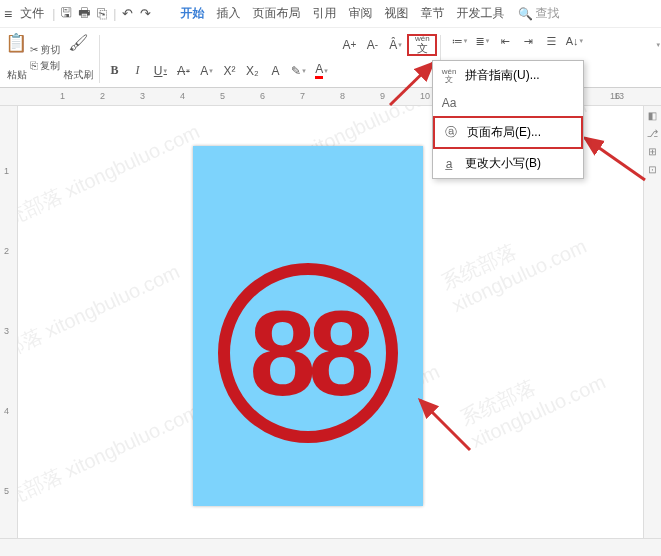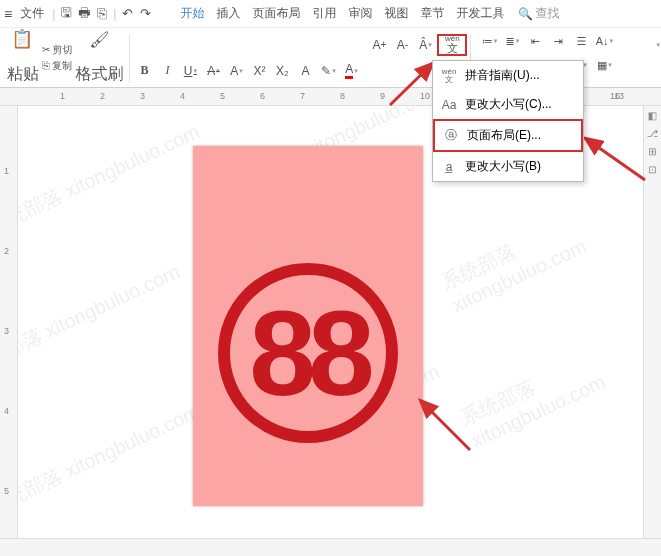--- a/index.html
+++ b/index.html
@@ -1,46 +1,46 @@
 <!DOCTYPE html>
 <html><head>
 <meta charset="utf-8">
 <style>
 *{margin:0;padding:0;box-sizing:border-box;font-family:"Microsoft YaHei",sans-serif}
 body{background:#fff;width:661px;height:556px;overflow:hidden;position:relative}
 .menubar{height:28px;display:flex;align-items:center;padding:0 4px;font-size:12px;color:#555;border-bottom:1px solid #eee}
 .menubar .mi{padding:2px 6px;cursor:pointer}
-.menubar .mi.active{color:#3a7fd6;font-weight:normal}
+.menubar .mi.active{color:#3a7fd6;font-weight:bold}
 .menubar .sep{color:#ccc;margin:0 2px}
 .ham{font-size:14px;margin-right:2px}
 .search{margin-left:8px;color:#999;display:flex;align-items:center;gap:2px}
 .toolbar{height:60px;border-bottom:1px solid #d0d0d0;display:flex;padding:2px 4px;position:relative}
 .tgrp{display:flex;flex-direction:column;justify-content:center;align-items:center;padding:0 3px;font-size:10px;color:#555}
-.tgrp .lab{font-size:16px;margin-top:16px}
+.tgrp .lab{font-size:10px;margin-top:16px}
 .icon{width:18px;height:18px;display:flex;align-items:center;justify-content:center;font-size:13px;color:#555}
 .row{display:flex;align-items:center;gap:2px}
 .vline{width:1px;height:48px;background:#e0e0e0;margin:5px 3px}
 .fontrow{display:flex;align-items:center;gap:1px;font-size:12px;color:#555;height:26px}
 .fbtn{width:22px;height:22px;display:flex;align-items:center;justify-content:center;border:1px solid transparent;cursor:pointer}
 .bold{font-weight:bold;font-family:serif}
 .ital{font-style:italic;font-family:serif}
 .und{text-decoration:underline;font-family:serif}
 .strike{text-decoration:line-through;font-family:serif}
 .dd{font-size:7px;margin-left:1px;color:#999}
 .highlighted{border:2px solid #d03030 !important}
 .dropdown{position:absolute;left:432px;top:60px;width:152px;background:#fff;border:1px solid #bbb;box-shadow:2px 2px 6px rgba(0,0,0,0.2);z-index:50;font-size:12px}
 .dropdown .ditem{padding:6px 8px;display:flex;align-items:center;gap:8px;cursor:pointer}
 .dropdown .ditem.hl{border:2px solid #d03030}
 .dicon{width:16px;text-align:center;color:#666;font-size:12px}
 .ruler{height:18px;background:#f5f5f5;border-bottom:1px solid #ddd;position:relative;font-size:9px;color:#888}
 .ruler .tick{position:absolute;top:3px}
 .vruler{position:absolute;left:0;top:106px;width:18px;bottom:18px;background:#f5f5f5;border-right:1px solid #ddd;font-size:9px;color:#888}
 .vruler .vt{position:absolute;left:4px}
 .canvas{position:absolute;left:18px;top:106px;right:18px;bottom:18px;background:#fff;overflow:hidden}
-.page{position:absolute;left:175px;top:40px;width:230px;height:360px;background:#fca5a5;box-shadow:0 0 3px rgba(0,0,0,0.3)}
+.page{position:absolute;left:175px;top:40px;width:230px;height:360px;background:#7dd3fc;box-shadow:0 0 3px rgba(0,0,0,0.3)}
 .circ88{position:absolute;left:50%;top:50%;transform:translate(-50%,-35%);width:180px;height:180px;border:12px solid #c71920;border-radius:50%;display:flex;align-items:center;justify-content:center}
 .c88{font-size:120px;font-weight:bold;color:#c71920;font-family:Arial;letter-spacing:-8px;line-height:1}
 .wm{position:absolute;color:rgba(150,150,150,0.15);font-size:20px;transform:rotate(-25deg);pointer-events:none}
 .arrow{position:absolute;pointer-events:none}
 .sidebar{position:absolute;right:0;top:106px;width:18px;bottom:18px;background:#f5f5f5;border-left:1px solid #ddd}
 .sidebar .sb{width:14px;height:14px;margin:4px auto;font-size:10px;color:#888;text-align:center}
 .statusbar{position:absolute;bottom:0;left:0;right:0;height:18px;background:#f5f5f5;border-top:1px solid #ddd}
 .rightfmt{display:flex;flex-direction:column;gap:2px;margin-left:4px}
 .listicons{display:flex;gap:1px}
 .li{width:22px;height:22px;display:flex;align-items:center;justify-content:center;font-size:11px;color:#555}
@@ -158,21 +158,20 @@
   </div>
 </div>
 
 <div class="dropdown">
   <div class="ditem">
     <span class="dicon" style="font-size:8px;line-height:1"><span>wén</span><br>文</span>
     <span>拼音指南(U)...</span>
   </div>
   <div class="ditem">
     <span class="dicon">Aa</span>
-    <span>更改大小写(C)...</span>
   </div>
   <div class="ditem hl">
     <span class="dicon">ⓐ</span>
     <span>页面布局(E)...</span>
   </div>
   <div class="ditem">
     <span class="dicon">a̲</span>
     <span>更改大小写(B)</span>
   </div>
 </div>

